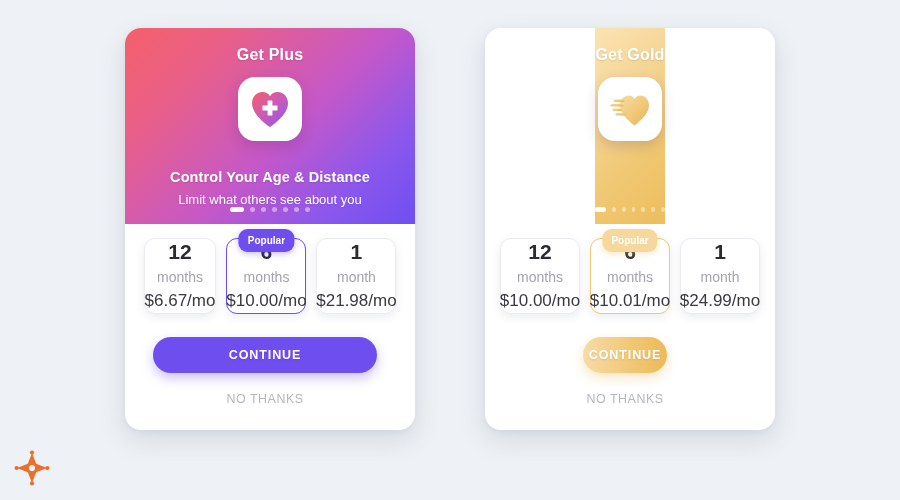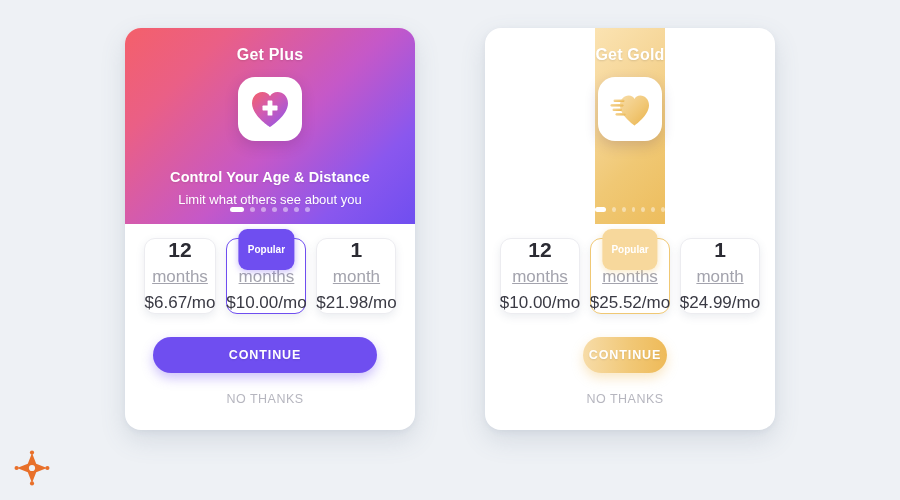--- a/index.html
+++ b/index.html
@@ -141,36 +141,35 @@
   .plan-card.gold .tier.selected { border: 1.6px solid #f0c874; }
 
   .tier-num {
     font-size: 21px;
     font-weight: bold;
     color: #2b2b33;
     line-height: 1;
   }
   .tier-unit {
     margin-top: 7px;
-    font-size: 17px;
+    font-size: 14px;
     color: #a3a3ad;
-    text-decoration: underline;
   }
   .tier-price {
     margin-top: 6px;
     font-size: 17px;
     color: #3a3a44;
   }
 
   .popular-badge {
     position: absolute;
     top: -10px;
     left: 50%;
     transform: translateX(-50%);
-    padding: 15px 9px;
+    padding: 6px 9px;
     border-radius: 9px;
     font-size: 10px;
     font-weight: bold;
     color: #ffffff;
     white-space: nowrap;
   }
   .plan-card.plus .popular-badge {
     background: #6f4ef0;
     box-shadow: 0 2px 6px rgba(111, 78, 240, 0.35);
   }
@@ -322,21 +321,21 @@
     <div class="tiers">
       <div class="tier">
         <div class="tier-num">12</div>
         <div class="tier-unit">months</div>
         <div class="tier-price">$10.00/mo</div>
       </div>
       <div class="tier selected">
         <div class="popular-badge">Popular</div>
         <div class="tier-num">6</div>
         <div class="tier-unit">months</div>
-        <div class="tier-price">$25.52/mo</div>
+        <div class="tier-price">$10.01/mo</div>
       </div>
       <div class="tier">
         <div class="tier-num">1</div>
         <div class="tier-unit">month</div>
         <div class="tier-price">$24.99/mo</div>
       </div>
     </div>
 
     <div class="cta-wrap">
       <button class="cta-button">CONTINUE</button>

